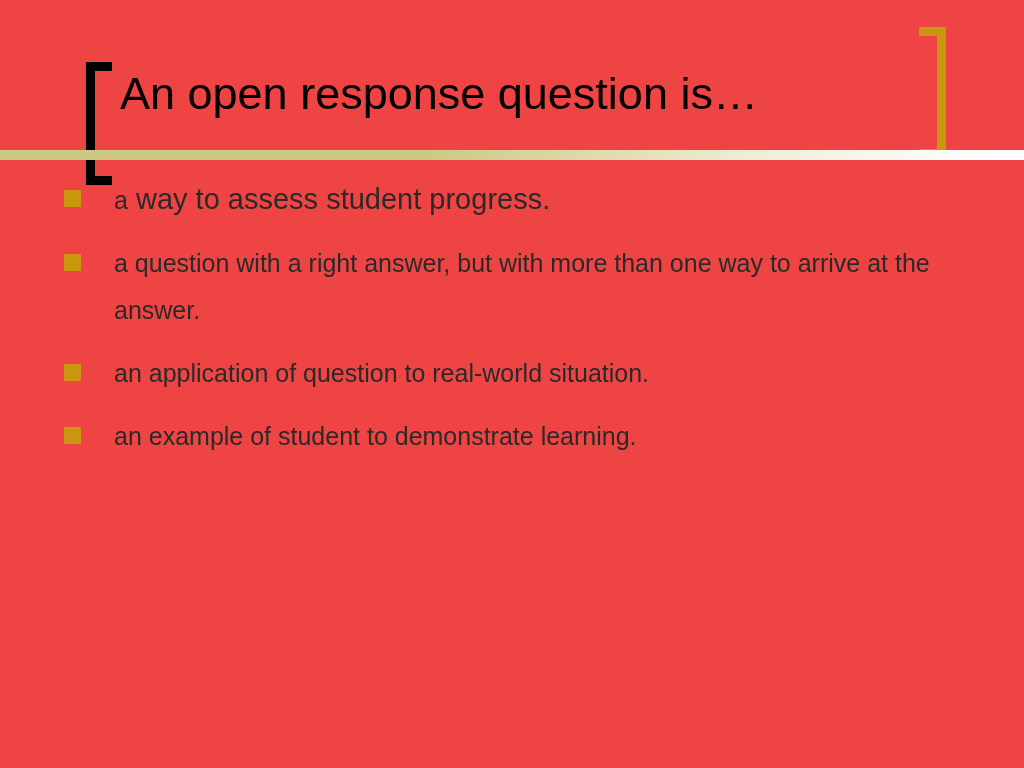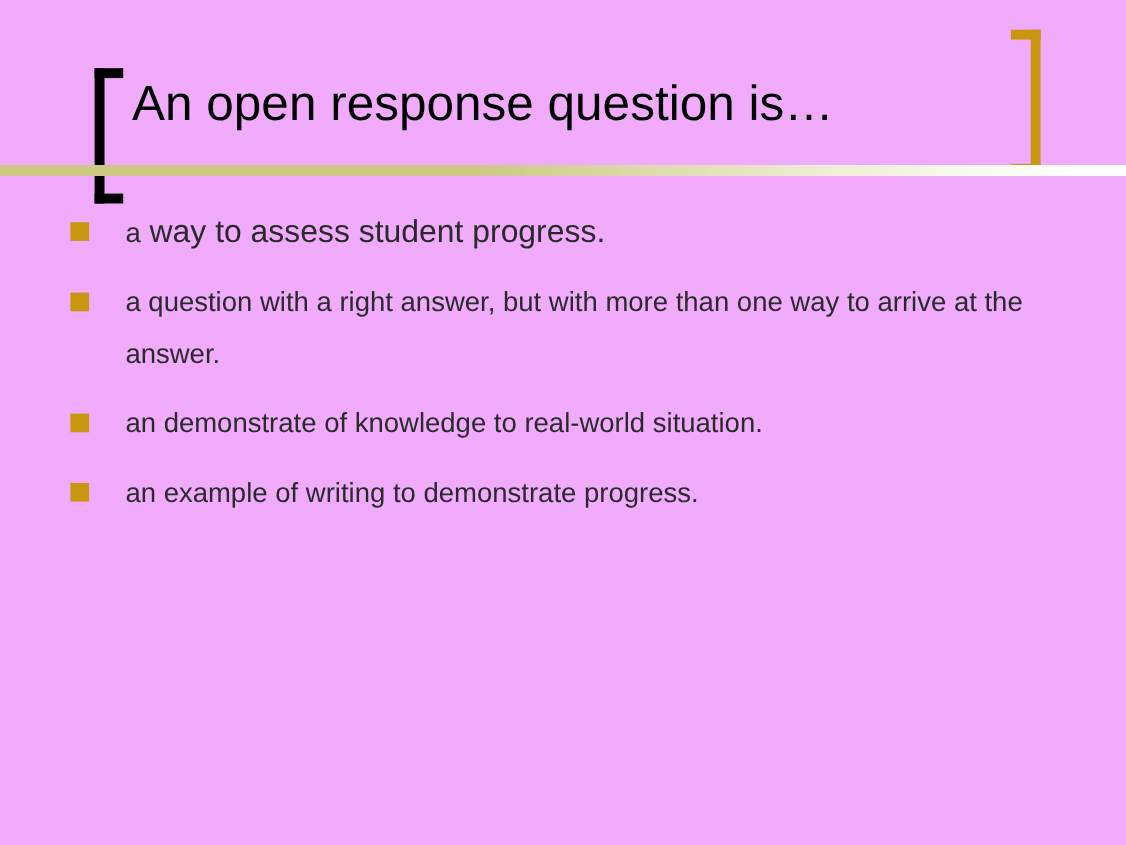--- a/index.html
+++ b/index.html
@@ -11,21 +11,21 @@
     height: 768px;
     background: #ffffff;
     font-family: "Liberation Sans", sans-serif;
     overflow: hidden;
   }
 
   .slide {
     position: relative;
     width: 1024px;
     height: 768px;
-    background: #f0abfc;
+    background: #ef4444;
   }
 
   
   .title-area {
     position: absolute;
     left: 0;
     top: 0;
     width: 1024px;
     height: 190px;
   }
@@ -79,21 +79,21 @@
     line-height: 56px;
     color: #000000;
     letter-spacing: 0px;
     white-space: nowrap;
   }
 
   
   .body-area {
     position: absolute;
     left: 0;
-    top: 188px;
+    top: 176px;
     width: 1024px;
   }
 
   .bullet-list {
     list-style: none;
     margin: 0;
     padding: 0;
   }
 
   .bullet-item {
@@ -152,24 +152,24 @@
         <span class="bullet-text">a way to assess student progress.</span>
       </li>
 
       <li class="bullet-item">
         <span class="bullet-marker"></span>
         <span class="bullet-text">a question with a right answer, but with more than one way to arrive at the answer.</span>
       </li>
 
       <li class="bullet-item">
         <span class="bullet-marker"></span>
-        <span class="bullet-text">an demonstrate of knowledge to real-world situation.</span>
+        <span class="bullet-text">an application of question to real-world situation.</span>
       </li>
 
       <li class="bullet-item">
         <span class="bullet-marker"></span>
-        <span class="bullet-text">an example of writing to demonstrate progress.</span>
+        <span class="bullet-text">an example of student to demonstrate learning.</span>
       </li>
 
     </ul>
   </div>
 
 </div>
 
 </body></html>

